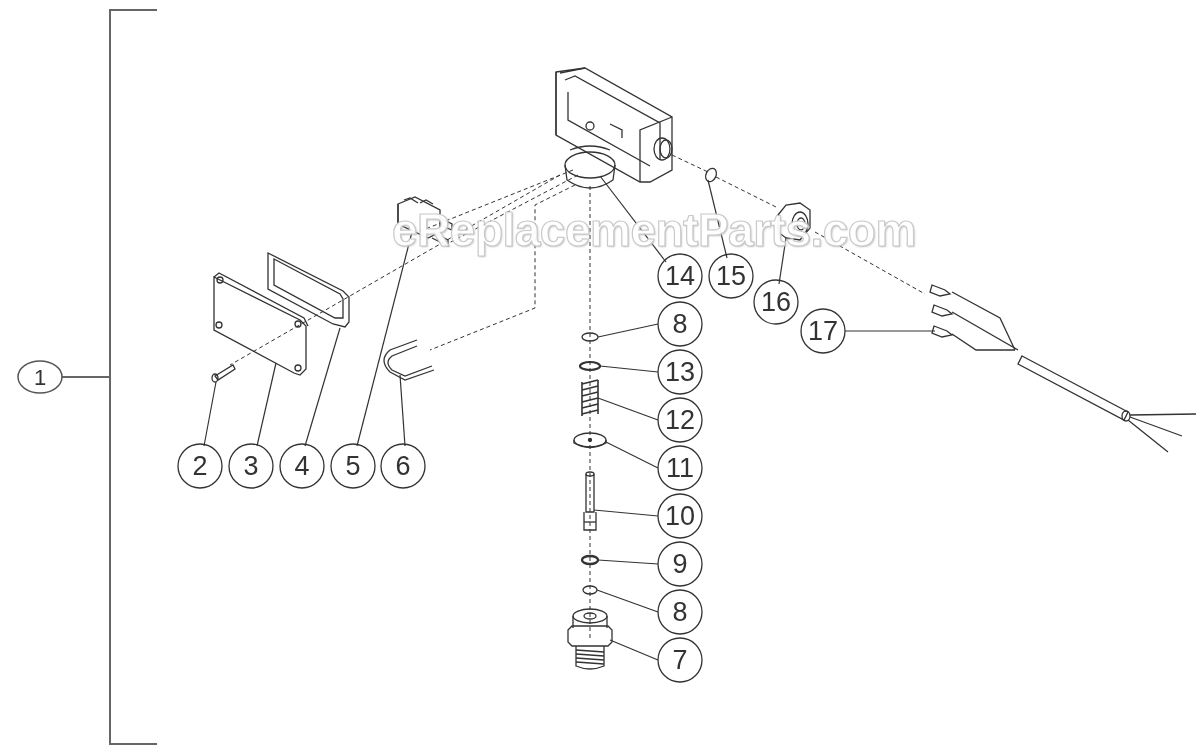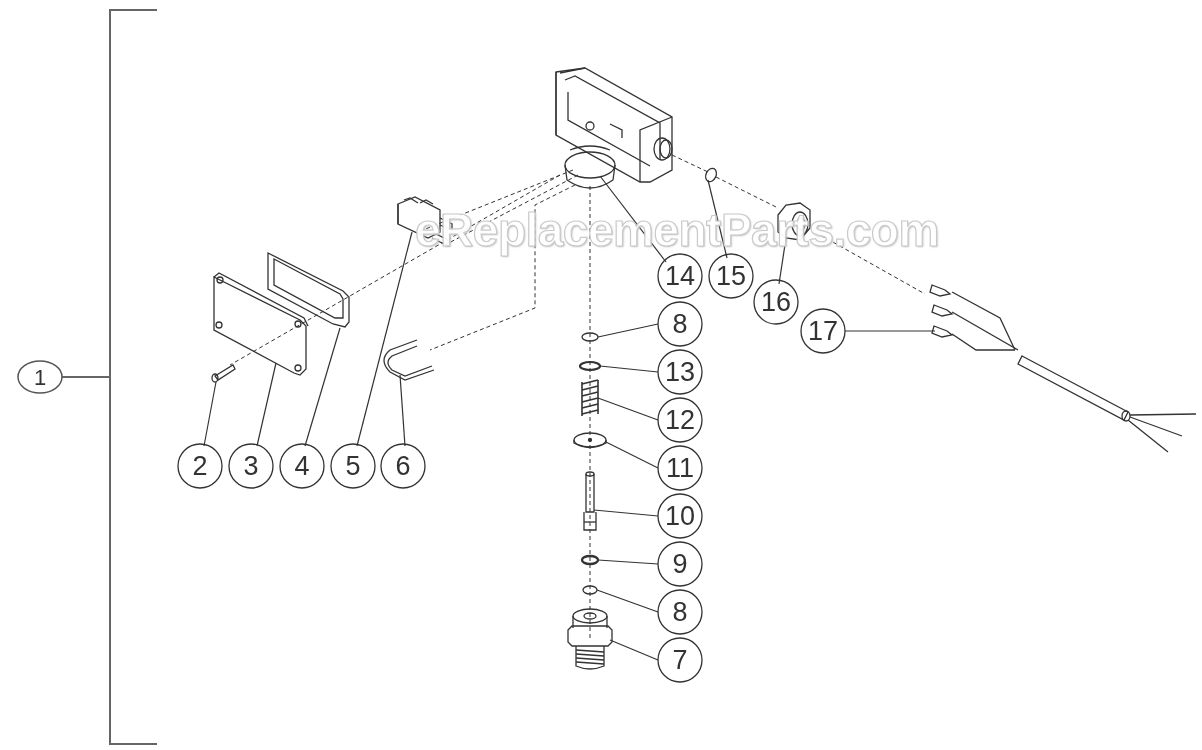--- a/index.html
+++ b/index.html
@@ -1,20 +1,20 @@
 <!DOCTYPE html>
 <html><head>
 <meta charset="utf-8">
 <style>
   html, body { margin: 0; padding: 0; background: #ffffff; }
   body { width: 1202px; height: 750px; overflow: hidden; position: relative; font-family: "Liberation Sans", sans-serif; }
   #diagram { position: absolute; left: 0; top: 0; width: 1202px; height: 750px; }
   .lbl { font-family: "Liberation Sans", sans-serif; font-size: 27px; fill: #333; text-anchor: middle; dominant-baseline: central; }
   .lbl-small { font-size: 22px; }
-  .watermark { position: absolute; left: 415px; top: 203px; font-family: "Liberation Sans", sans-serif; font-size: 46px; font-weight: bold; color: #ffffff; letter-spacing: -0.5px;
+  .watermark { position: absolute; left: 392px; top: 203px; font-family: "Liberation Sans", sans-serif; font-size: 46px; font-weight: bold; color: #ffffff; letter-spacing: -0.5px;
     -webkit-text-stroke: 1.2px #c8c8c8; text-shadow: 1px 1px 2px #bbb; opacity: 0.95; pointer-events: none; }
 </style>
 </head>
 <body>
 
 <svg id="diagram" viewBox="0 0 1202 750" xmlns="http://www.w3.org/2000/svg">
   <g fill="none" stroke="#333" stroke-width="1.3">
 
     <g stroke="#666" stroke-width="2">
       <polyline points="157,10 110,10 110,744 157,744"></polyline>

